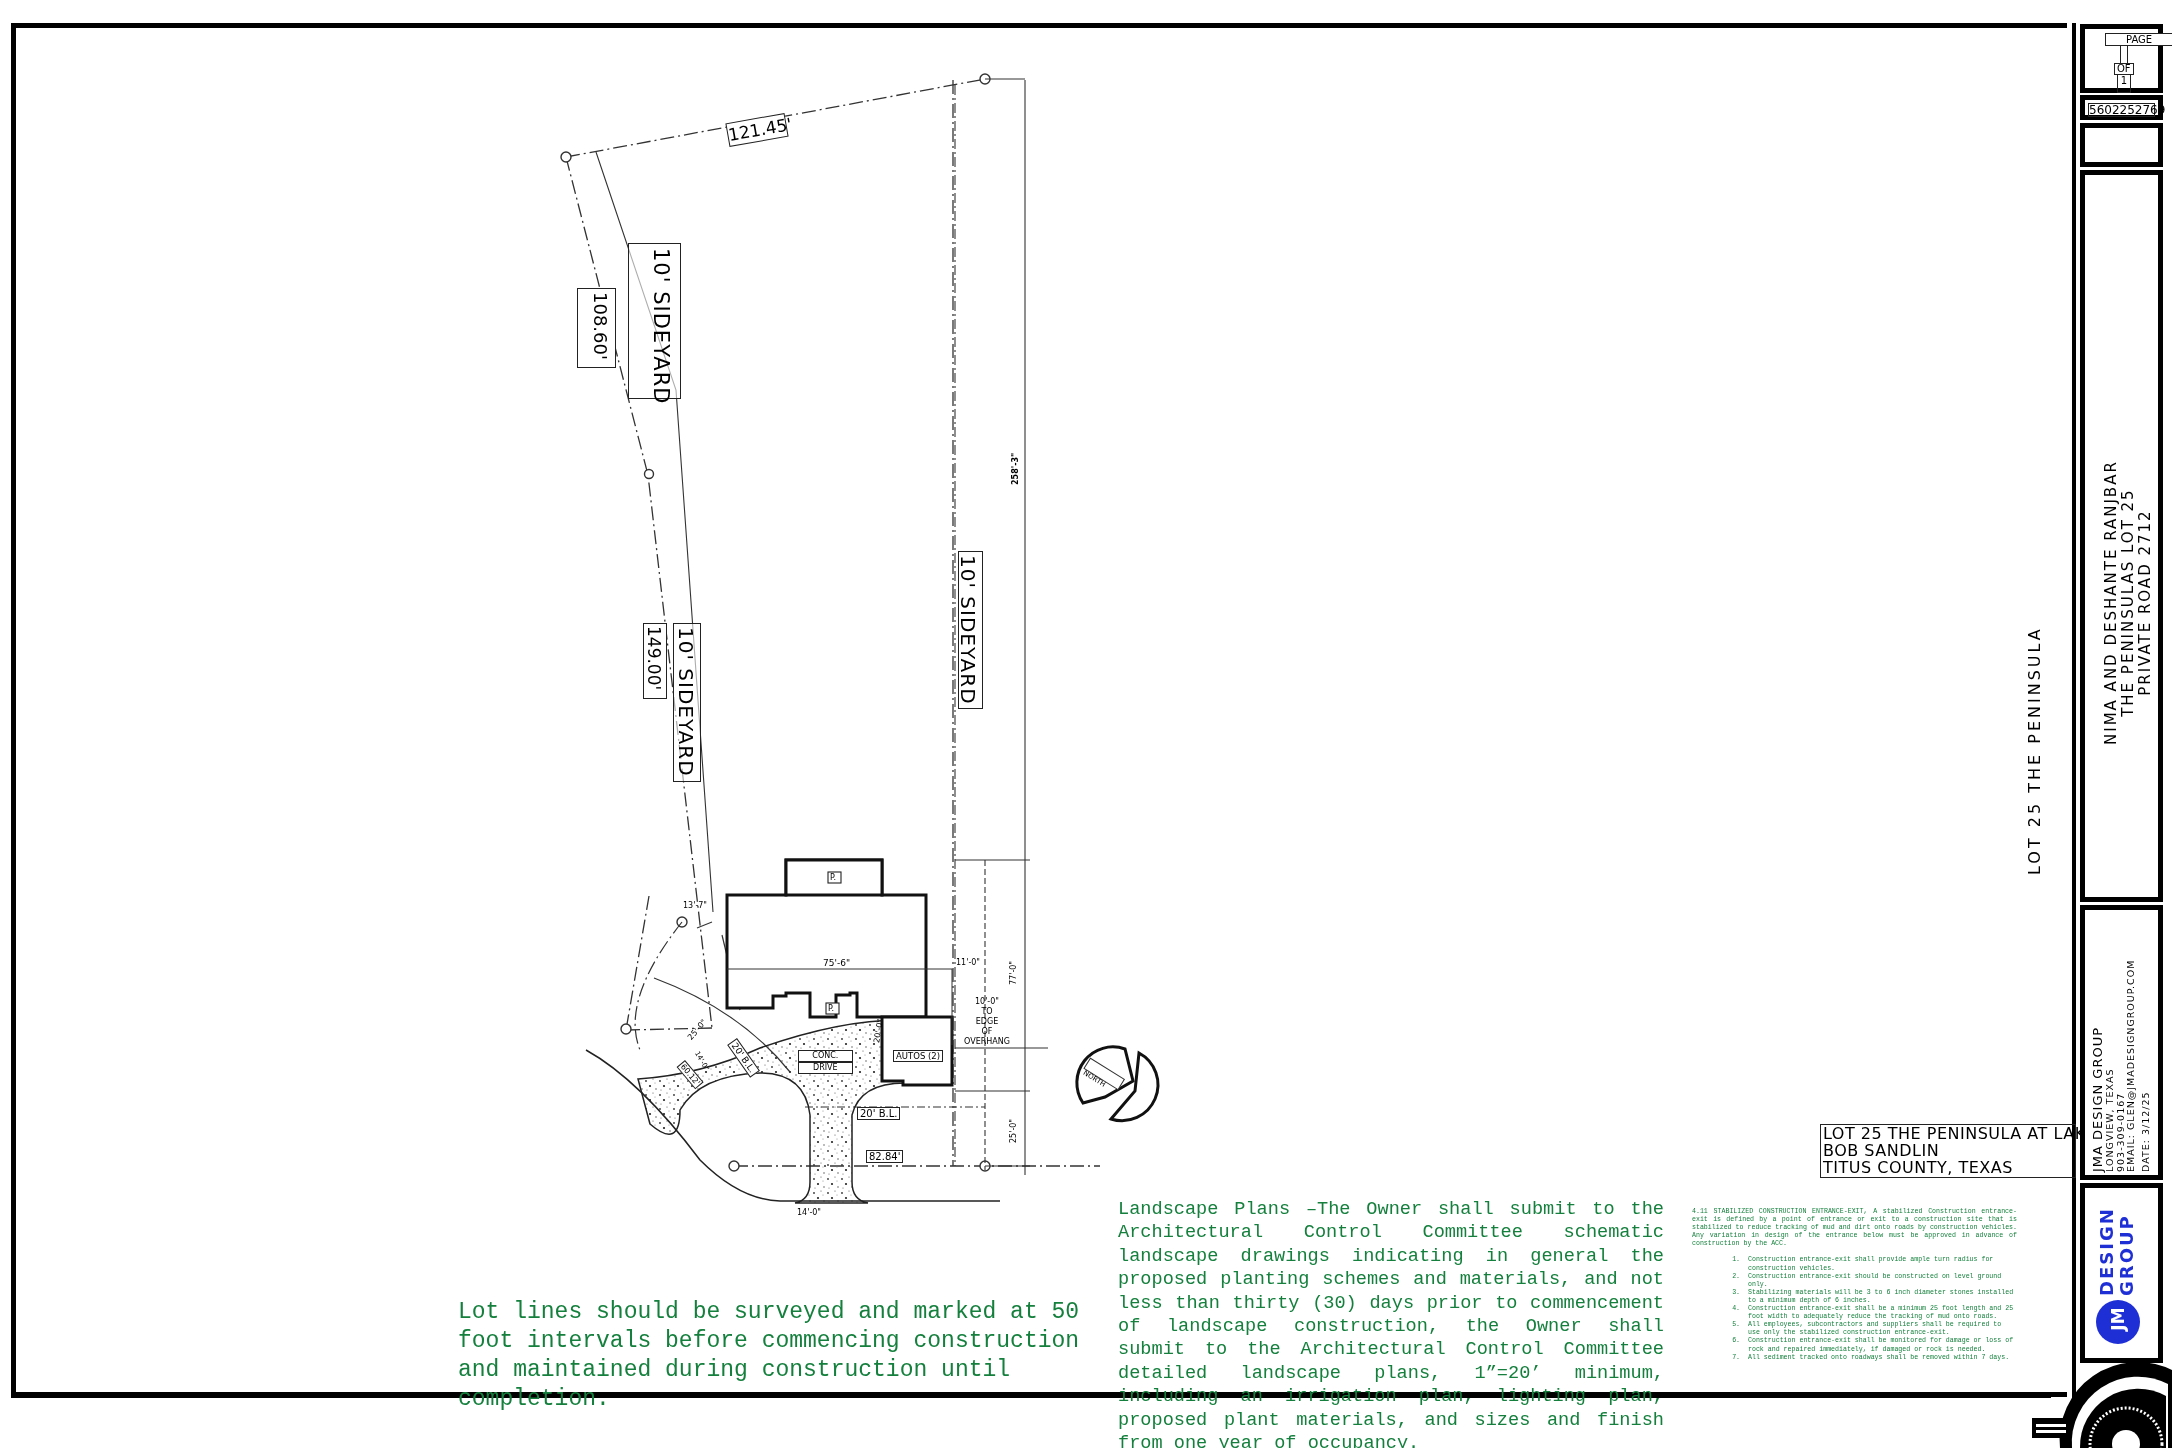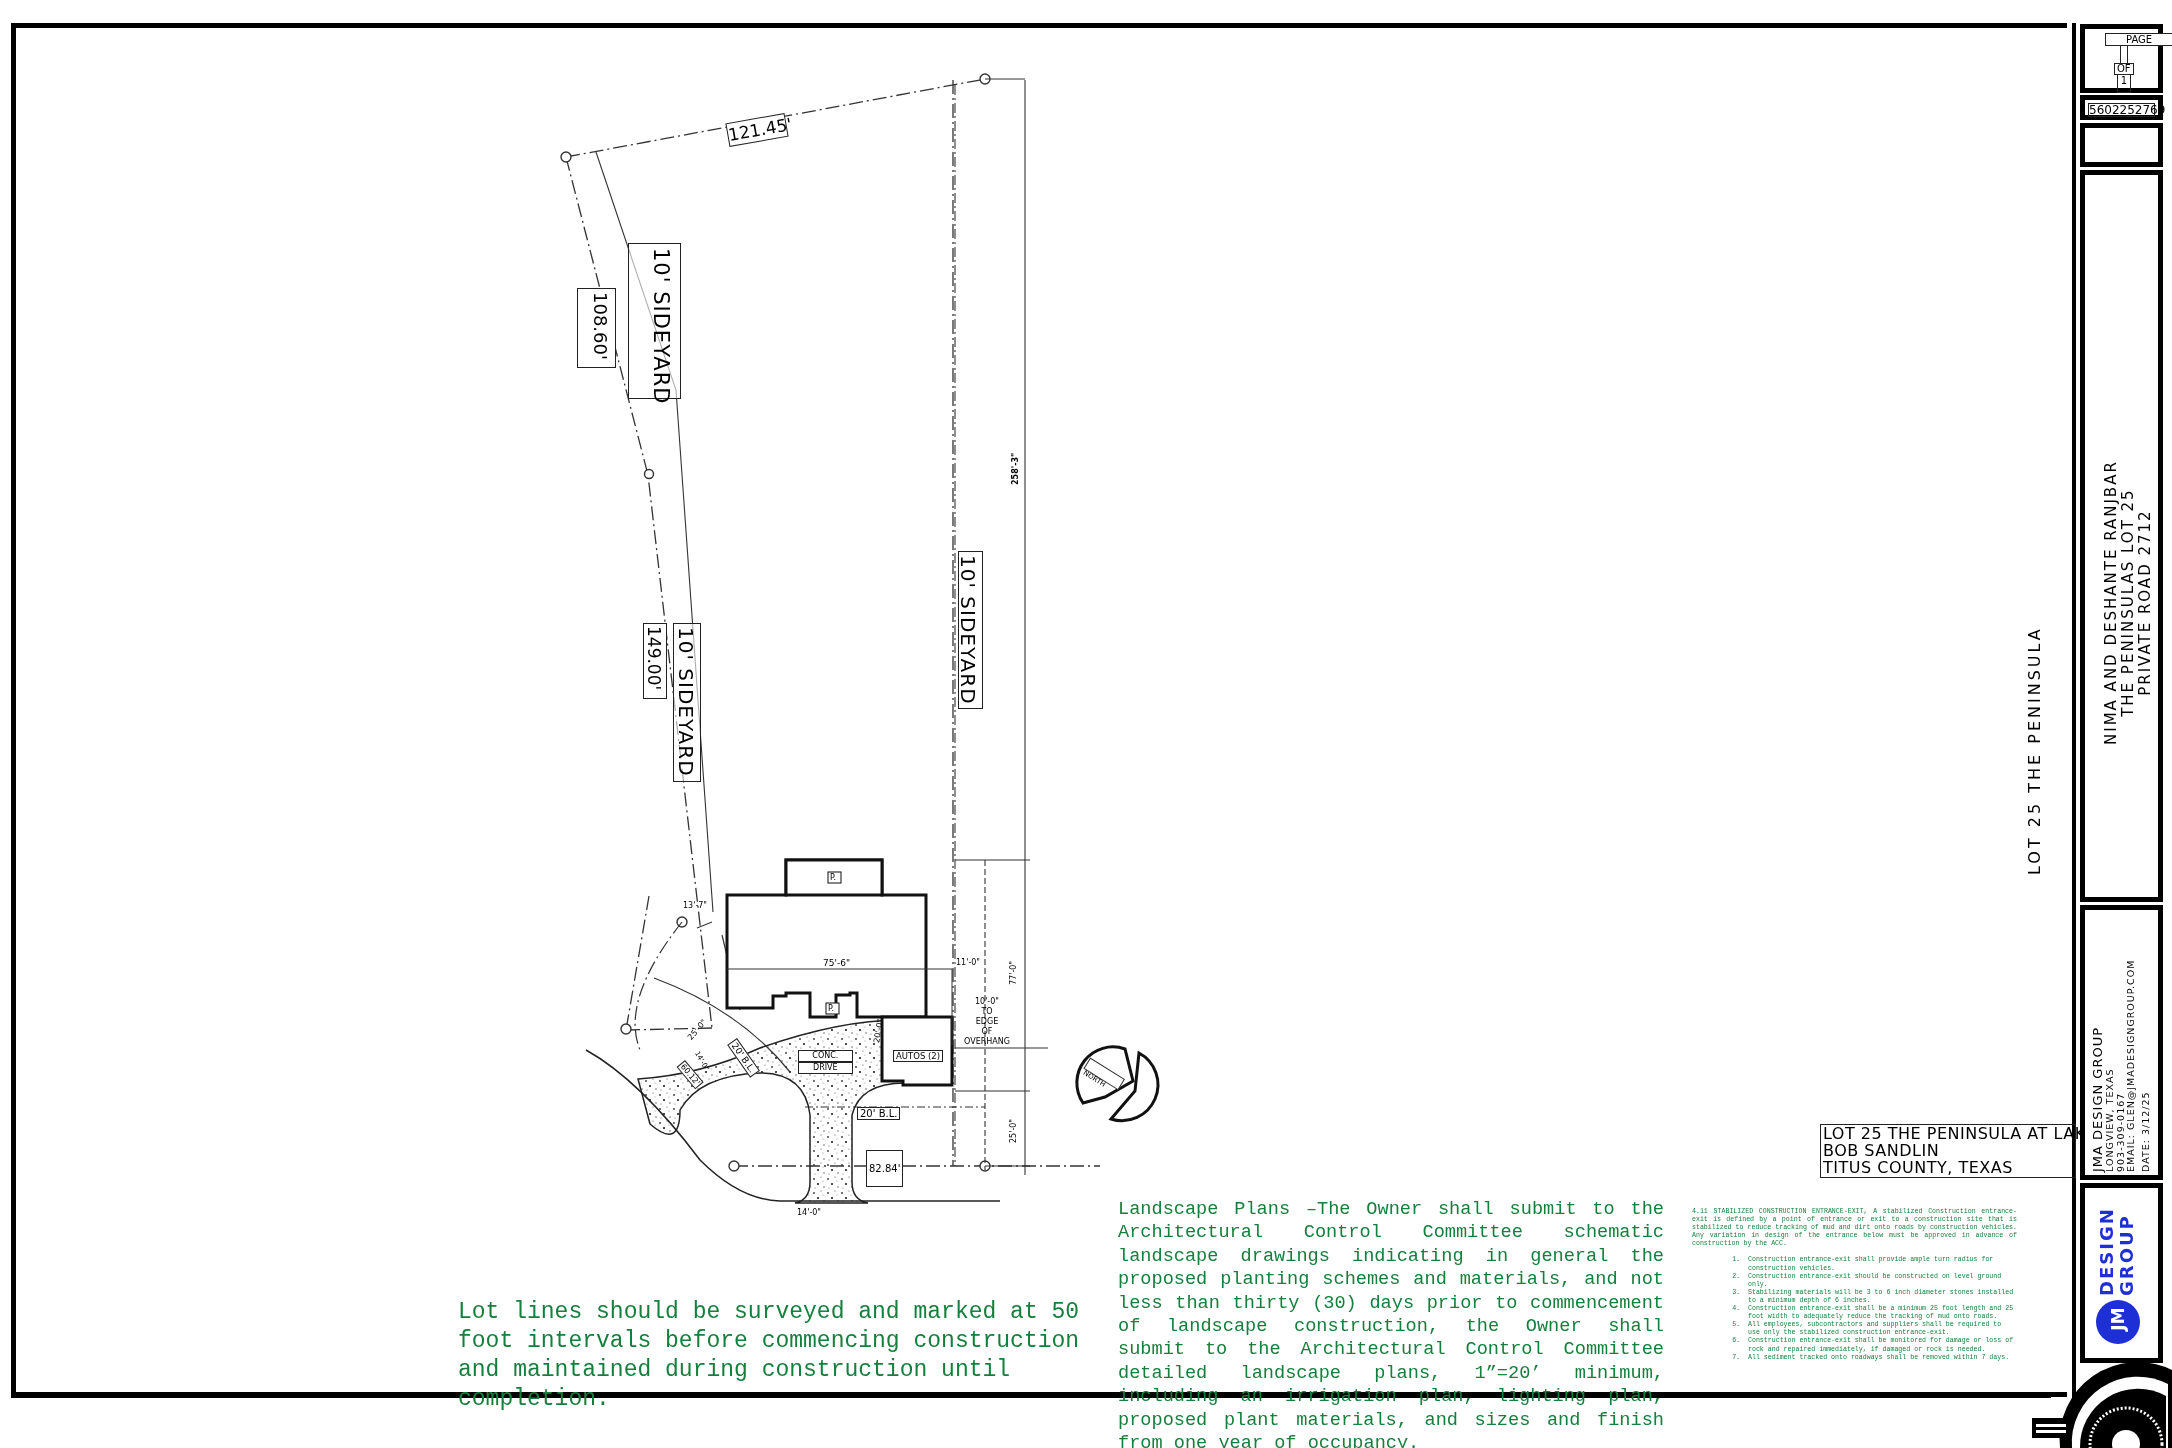--- a/index.html
+++ b/index.html
@@ -163,21 +163,21 @@
 <div class="cad" style="position:absolute;left:798px;top:1050px;font-size:8px;line-height:10px;text-align:center;">
   <div style="border:1px solid #222;padding:0 1px;background:#fff;">CONC.</div>
   <div style="border:1px solid #222;padding:0 14px;background:#fff;">DRIVE</div>
 </div>
 
 <div class="cad" style="position:absolute;left:893px;top:1050px;border:1px solid #222;padding:0 2px;font-size:8.5px;background:#fff;">AUTOS (2)</div>
 
 <div class="cad" style="position:absolute;left:857px;top:1107px;border:1px solid #222;padding:0 2px;font-size:10px;background:#fff;">20' B.L.</div>
 <div class="cad" style="position:absolute;left:737px;top:1038px;border:1px solid #222;padding:0 2px;font-size:9px;background:#fff;transform:rotate(55deg);transform-origin:left top;">20' B.L.</div>
 
-<div class="cad" style="position:absolute;left:866px;top:1150px;border:1px solid #222;padding:12px 2px;font-size:10px;background:#fff;">82.84'</div>
+<div class="cad" style="position:absolute;left:866px;top:1150px;border:1px solid #222;padding:0 2px;font-size:10px;background:#fff;">82.84'</div>
 <div class="cad" style="position:absolute;left:797px;top:1208px;font-size:8px;">14'-0"</div>
 <div class="cad" style="position:absolute;left:872px;top:1042px;font-size:8px;transform:rotate(-80deg);transform-origin:left top;">20'-0"</div>
 <div class="cad" style="position:absolute;left:686px;top:1036px;font-size:8px;transform:rotate(-50deg);transform-origin:left top;">25'-0"</div>
 <div class="cad" style="position:absolute;left:700px;top:1050px;font-size:7px;transform:rotate(60deg);transform-origin:left top;">14'-0"</div>
 <div class="cad" style="position:absolute;left:685px;top:1060px;border:1px solid #222;padding:0 1px;font-size:8px;background:#fff;transform:rotate(50deg);transform-origin:left top;">60.12'</div>
 
 <div class="cad" style="position:absolute;left:1086px;top:1069px;font-size:7px;transform:rotate(32deg);transform-origin:left top;">NORTH</div>
 
 <div class="note note-lot">Lot lines should be surveyed and marked at 50 foot intervals before commencing construction and maintained during construction until completion.</div>
 <div class="note note-land">Landscape Plans –The Owner shall submit to the Architectural Control Committee schematic landscape drawings indicating in general the proposed planting schemes and materials, and not less than thirty (30) days prior to commencement of landscape construction, the Owner shall submit to the Architectural Control Committee detailed landscape plans, 1”=20’ minimum, including an irrigation plan, lighting plan, proposed plant materials, and sizes and finish from one year of occupancy.</div>

